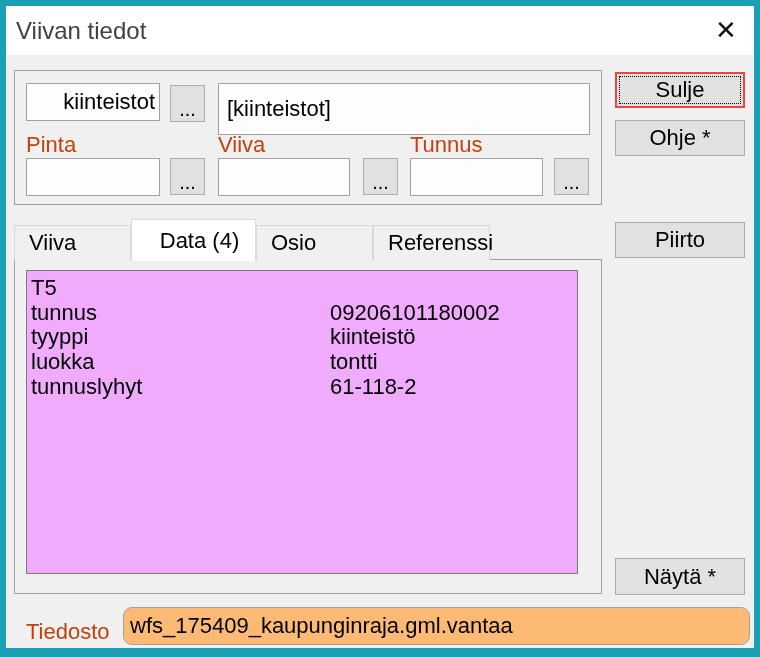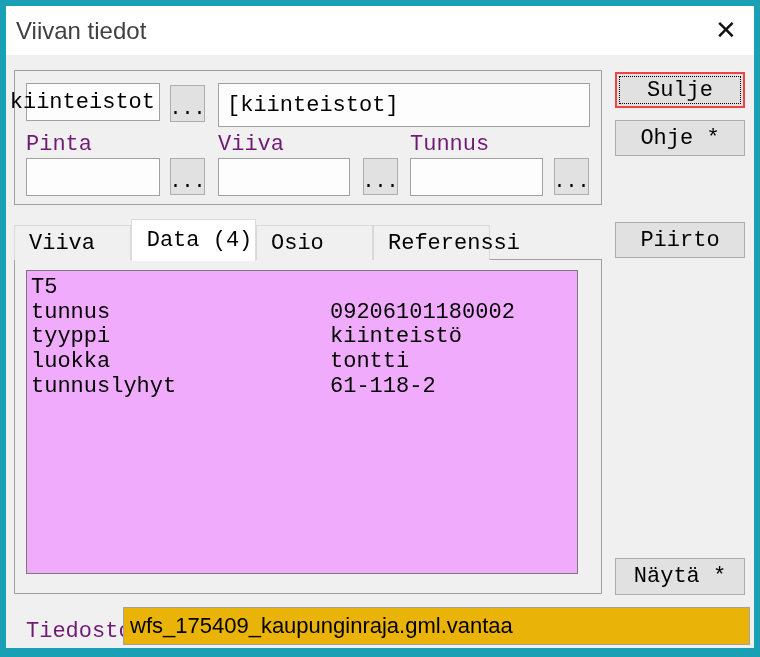--- a/index.html
+++ b/index.html
@@ -18,34 +18,34 @@
     background:#ffffff; display:flex; align-items:center;
   }
   .title-text { font-size:24px; color:#404040; padding-left:10px; }
   .close-btn {
     position:absolute; right:2px; top:0; width:52px; height:49px;
     display:flex; align-items:center; justify-content:center;
     font-size:26px; font-weight:300; color:#111; cursor:default;
   }
 
   
-  .abs { position:absolute;font-family:Liberation Mono, monospace; }
+  .abs { position:absolute; }
 
   .groupbox { border:1px solid #a0a0a0; background:transparent; }
 
   .field {
     background:#fdfdfd; border:1px solid #a1a1a1;
     font-size:22px; color:#000;
     display:flex; align-items:center;
   }
   input.field { display:block; padding:0 6px; font-family:inherit; }
   .field.right { justify-content:flex-end; padding-right:4px; }
   .field.left  { padding-left:8px; }
 
-  .label { font-size:22px; color:#701a75; white-space:nowrap; }
+  .label { font-size:22px; color:#c2410c; white-space:nowrap; }
 
   .btn {
     background:#e1e1e1; border:1px solid #adadad;
     font-size:22px; color:#000;
     display:flex; align-items:center; justify-content:center;
     cursor:default; white-space:nowrap;
   }
   .btn.default {
     border:2px solid #ef4444;
     outline:1px dotted #000; outline-offset:-5px;
@@ -64,39 +64,39 @@
   }
 
   .listbox {
     background:#f0abfc; border:1px solid #7a7a7a;
     font-size:22px; line-height:24.7px; color:#000;
     padding:5px 2px 0 4px; overflow:hidden; z-index:2;
   }
   .lrow { white-space:nowrap; }
   .lkey { display:inline-block; width:299px; }
 
-  .footer-field { background:#eab308; }
+  .footer-field { background:#fdba74;border-radius:9px; }
 </style>
 </head>
 <body>
 
 <div class="window">
 
   <div class="titlebar">
     <div class="title-text">Viivan tiedot</div>
   </div>
   <div class="close-btn">✕</div>
 
   <div class="abs groupbox" style="left:8px; top:64px; width:588px; height:135px;"></div>
 
   <div class="abs field right" style="left:20px; top:77px; width:134px; height:38px;">kiinteistot</div>
 
   <div class="abs btn dots" style="left:164px; top:79px; width:35px; height:37px;">...</div>
 
-  <div class="abs field left" style="left:212px; top:77px; width:372px; height:44px;">[kiinteistot]</div>
+  <div class="abs field left" style="left:212px; top:77px; width:372px; height:52px;">[kiinteistot]</div>
 
   <div class="abs label" style="left:20px; top:126px;">Pinta</div>
   <div class="abs label" style="left:212px; top:126px;">Viiva</div>
   <div class="abs label" style="left:404px; top:126px;">Tunnus</div>
 
   <input class="abs field" style="left: 20px; top: 152px; width: 134px; height: 38px;">
   <div class="abs btn dots" style="left:164px; top:152px; width:35px; height:37px;">...</div>
 
   <input class="abs field" style="left: 212px; top: 152px; width: 132px; height: 38px;">
   <div class="abs btn dots" style="left:357px; top:152px; width:35px; height:37px;">...</div>

